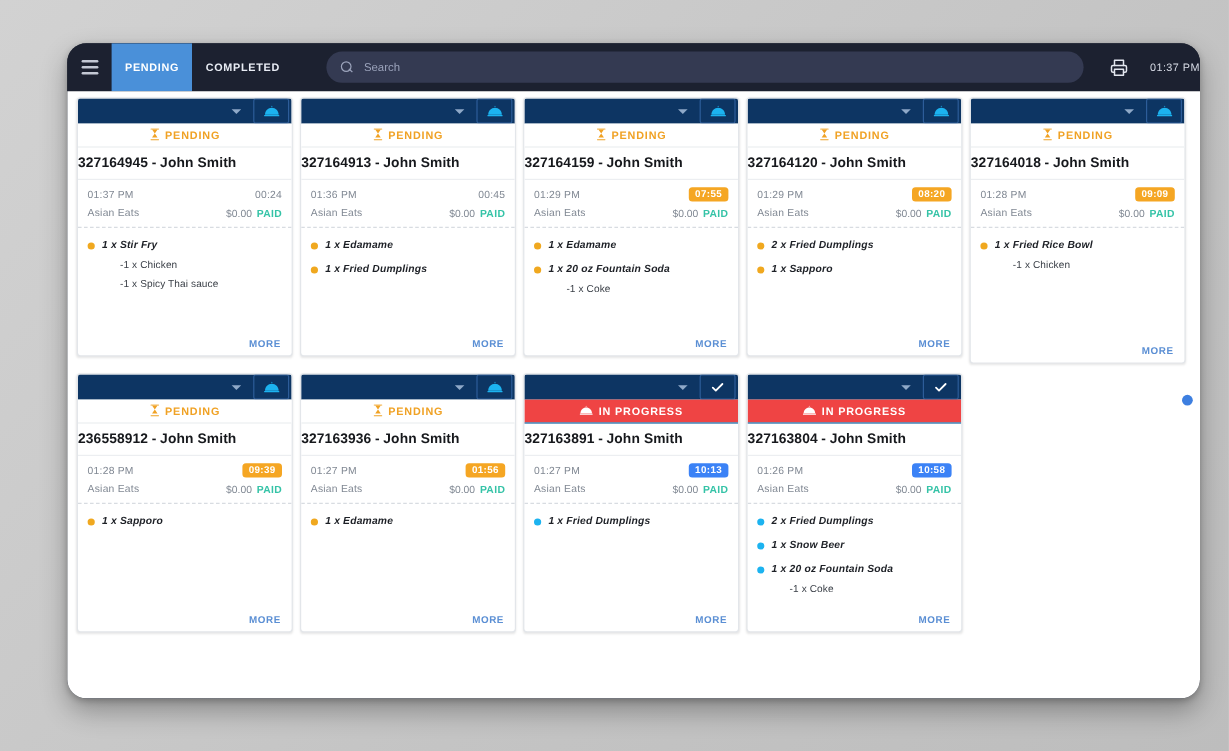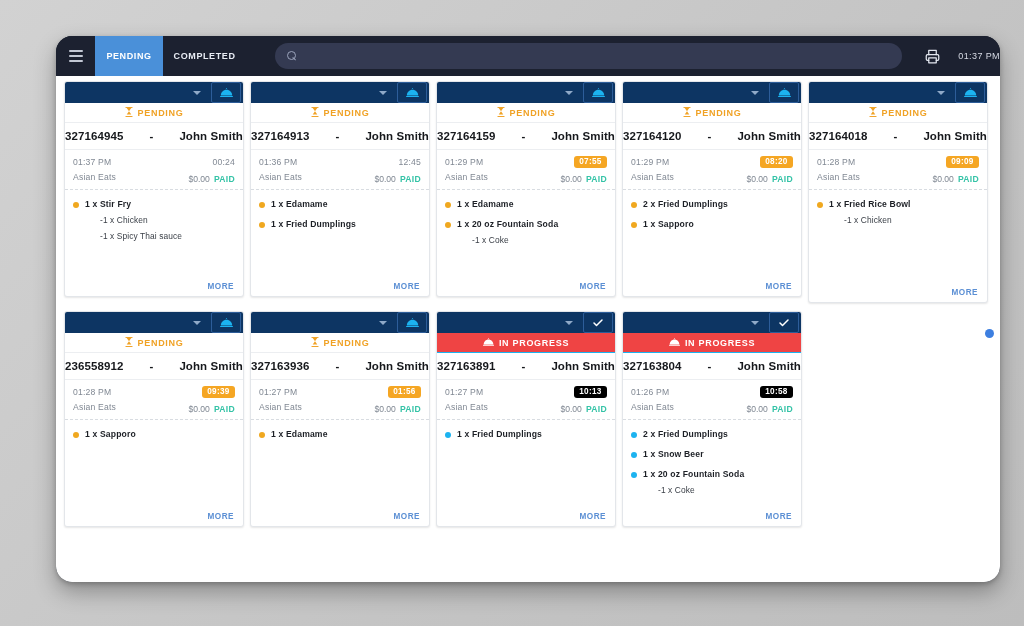--- a/index.html
+++ b/index.html
@@ -143,21 +143,21 @@
     display:flex;align-items:center;justify-content:center;
     gap:5px;
     font-size: 9px; font-weight: 700; letter-spacing: .7px;
     flex: 0 0 auto;
     border-bottom: 1px solid #eceef1;
   }
   .status-pending { background:#ffffff; color:#f0a225; }
   .status-progress { background:#ef4444; color:#ffffff; border-bottom-color:#1cb3f0; }
   .order-title {
     height: 27px;
-    display:flex;align-items:center;justify-content:space-between;
+    display:flex;align-items:center;justify-content:flex-start;
     font-size: 11.5px; font-weight: 700; color: #16181c;
     letter-spacing: .1px;
     border-bottom: 1px solid #eceef1;
     flex: 0 0 auto;
     white-space: nowrap;
   }
   .order-title .dash { margin: 0 3px; font-weight:700; }
   .meta {
     padding: 4px 8px 5px 8px;
     flex: 0 0 auto;
@@ -167,29 +167,29 @@
   .meta-left { font-size: 8.6px; color: #808893; letter-spacing:.2px; }
   .meta-right { font-size: 8.6px; color: #808893; letter-spacing:.2px; }
   .badge {
     display:inline-block;
     min-width: 33px; text-align:center;
     padding: 1.5px 5px 1.5px 5px;
     border-radius: 3px;
     font-size: 8.2px; font-weight: 700; color: #ffffff; letter-spacing:.3px;
   }
   .badge.orange { background: #f5a623; text-align: center; }
-  .badge.red { background: #000000; }
+  .badge.red { background: #3b82f6; }
   .price { font-size: 8.6px; color: #7f8792; }
   .paid { font-size: 8.6px; color: #35c3a7; font-weight: 700; margin-left: 4px; letter-spacing:.3px; }
   .items { flex: 1 1 auto; padding: 9px 8px 0 8px; overflow: hidden; }
   .item-line { display:flex; align-items:flex-start; gap:6px; margin-bottom: 10px; }
   .dot { width:6px; height:6px; border-radius:50%; margin-top:3px; flex:0 0 auto; }
   .dot.orange { background:#f0a81f; }
   .dot.blue { background:#1cb3f0; }
-  .item-text { font-size: 8.6px; font-weight:700; color: #1d2026; letter-spacing:.15px; }
+  .item-text { font-size: 8.6px; font-weight:700; color: #1d2026; letter-spacing:.15px;font-style:italic; }
   .modifier { font-size: 8.4px; color: #3b4048; margin: -4px 0 10px 27px; letter-spacing:.1px; }
   .card-foot {
     flex: 0 0 auto;
     height: 20px;
     display:flex; align-items:center; justify-content:flex-end;
     padding-right: 9px;
   }
   .more-link { font-size: 8.2px; font-weight:700; color:#5b8fd4; letter-spacing:.5px; cursor:pointer; }
   .scroll-dot {
     position:absolute;
@@ -217,20 +217,21 @@
         <div class="tab active">
           <span>PENDING</span>
         </div>
         <div class="tab">
           <span>COMPLETED</span>
         </div>
       </div>
 
       <div class="searchwrap">
         <span class="search-icon"></span>
+        <input class="search-input" type="text" placeholder="Search" style="">
       </div>
 
       <div class="printer-btn">
         <svg width="15" height="15" viewBox="0 0 24 24" fill="none" stroke="#e3e7ef" stroke-width="2" stroke-linecap="round" stroke-linejoin="round">
           <polyline points="6 9 6 2 18 2 18 9"></polyline>
           <path d="M6 18H4a2 2 0 0 1-2-2v-5a2 2 0 0 1 2-2h16a2 2 0 0 1 2 2v5a2 2 0 0 1-2 2h-2"></path>
           <rect x="6" y="14" width="12" height="8"></rect>
         </svg>
       </div>
 
@@ -307,21 +308,21 @@
               <span>PENDING</span>
             </div>
             <div class="order-title">
               <span>327164913</span>
               <span class="dash">-</span>
               <span>John Smith</span>
             </div>
             <div class="meta">
               <div class="meta-row">
                 <span class="meta-left">01:36 PM</span>
-                <span class="meta-right">12:45</span>
+                <span class="meta-right">00:45</span>
               </div>
               <div class="meta-row">
                 <span class="meta-left">Asian Eats</span>
                 <span><span class="price">$0.00</span><span class="paid">PAID</span></span>
               </div>
             </div>
             <div class="items">
               <div class="item-line">
                 <span class="dot orange"></span>
                 <span class="item-text">1 x Edamame</span>

